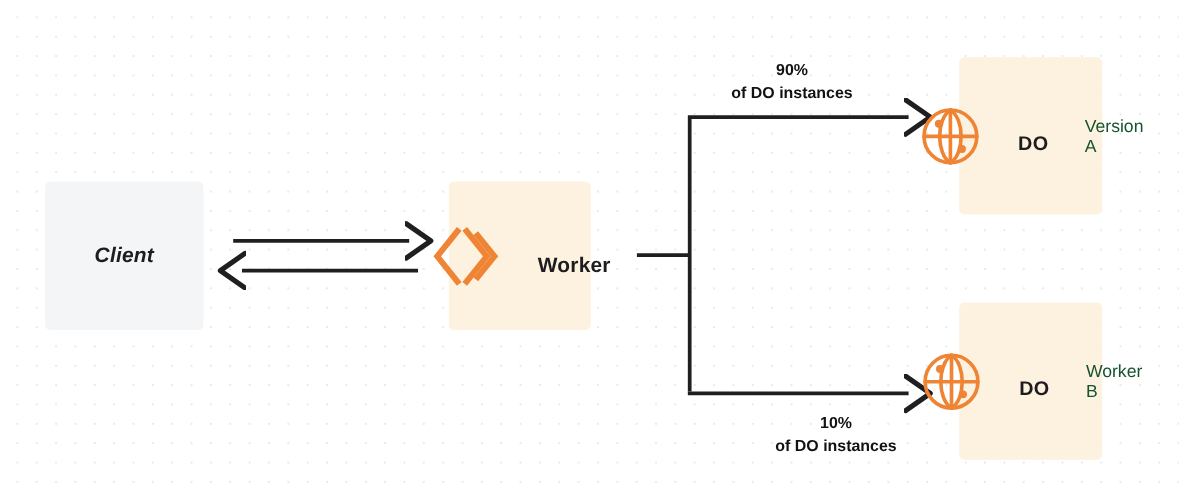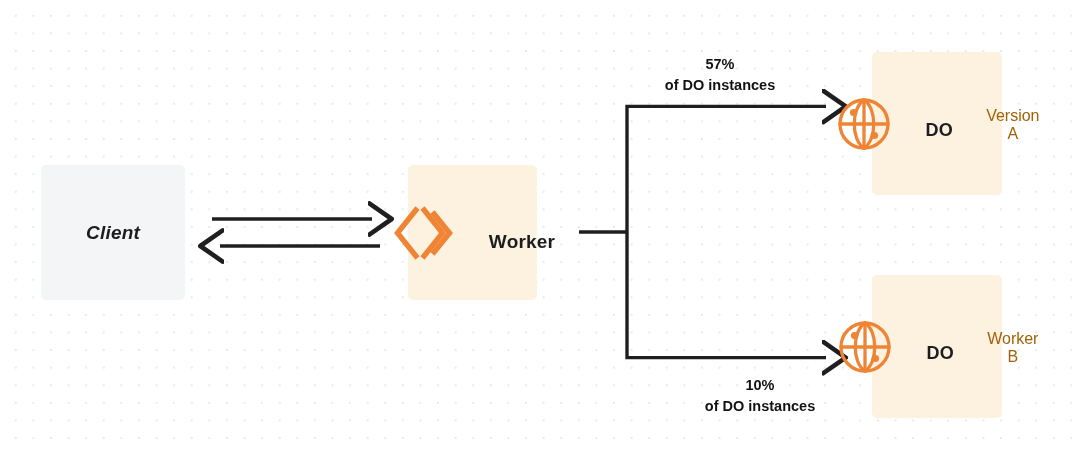--- a/index.html
+++ b/index.html
@@ -77,23 +77,22 @@
   .node-do .node-title {
     font-size: 18px;
     font-weight: bold;
     color: #1d1d1f;
     margin-top: 13px;
     letter-spacing: 0.3px;
   }
   .node-do .node-subtitle {
     font-size: 16px;
     font-weight: normal;
-    color: #a16207;
+    color: #14532d;
     margin-top: 3px;
-    text-align: center;
   }
 
   .icon-wrap {
     display: block;
     line-height: 0;
   }
 
   
   .connectors {
     position: absolute;
@@ -213,21 +212,21 @@
         </g>
         <circle cx="18.5" cy="17.5" r="3.6" fill="#ee8434"></circle>
         <circle cx="39.5" cy="40.5" r="3.6" fill="#ee8434"></circle>
       </svg>
     </span>
     <span class="node-title">DO</span>
     <span class="node-subtitle">Worker B</span>
   </div>
 
   <div class="edge-label label-top">
-    <span class="pct">57%</span>
+    <span class="pct">90%</span>
     <span class="of">of DO instances</span>
   </div>
 
   <div class="edge-label label-bottom">
     <span class="pct">10%</span>
     <span class="of">of DO instances</span>
   </div>
 
 </div>
 

